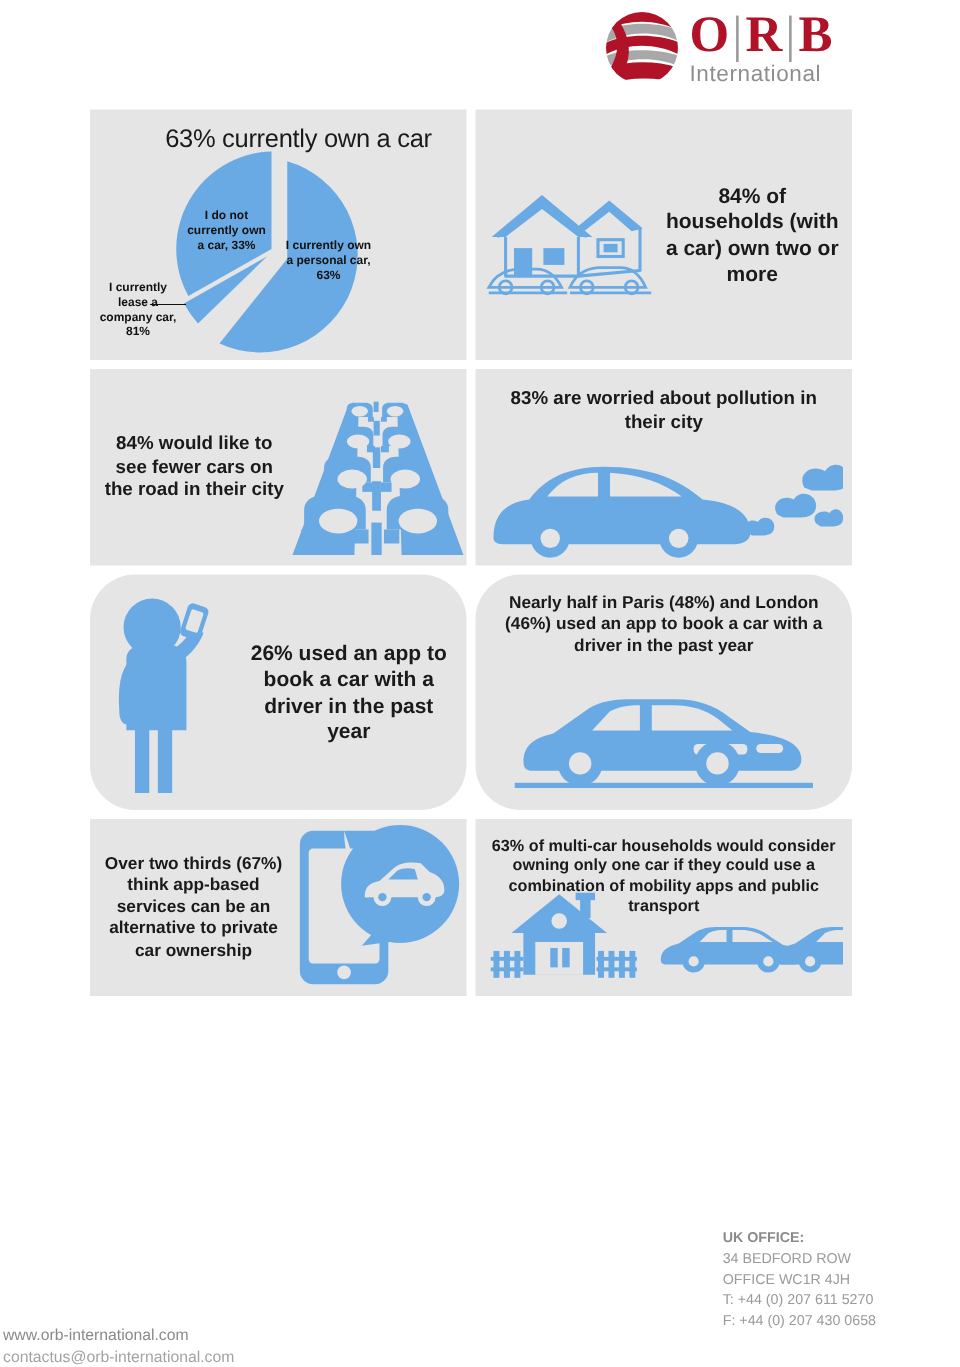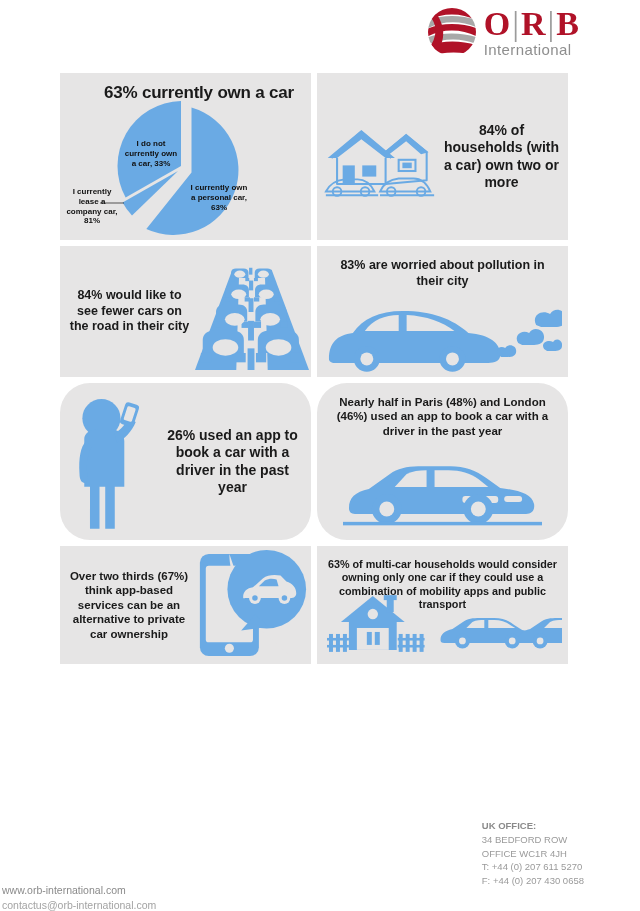--- a/index.html
+++ b/index.html
@@ -1,21 +1,21 @@
 <!DOCTYPE html>
 <html><head>
 <meta charset="utf-8">
 <style>
   html,body{margin:0;padding:0;}
   body{
     width:640px;height:911px;background:#ffffff;overflow:hidden;
     font-family:"Liberation Sans",sans-serif;color:#1a1a1a;position:relative;
   }
   
-  .header{position:absolute;left:12px;top:0;width:612px;height:62px;padding-left:12px;}
+  .header{position:absolute;left:0;top:0;width:612px;height:62px;}
   .logo{position:absolute;right:56px;top:6px;display:flex;align-items:center;gap:6px;}
   .logo-mark{width:52px;height:52px;flex:0 0 auto;}
   .logo-text{display:flex;flex-direction:column;line-height:1;}
   .logo-orb{font-family:"Liberation Serif",serif;font-size:34px;font-weight:700;color:#b01228;letter-spacing:1px;}
   .logo-orb .bar{color:#9b9b9b;font-weight:400;padding:0 1px;}
   .logo-sub{font-size:15px;color:#8e8e8e;letter-spacing:.4px;margin-top:1px;}
 
   
   .grid{position:absolute;left:60px;top:73px;width:508px;}
   .row{display:flex;gap:6px;margin-bottom:6px;}
@@ -25,24 +25,24 @@
   .r1{height:167px;}
   .r2{height:131px;}
   .r3{height:157px;border-radius:30px;}
   .r4{height:118px;}
 
   .panel-inner{position:absolute;inset:0;display:flex;align-items:center;}
   .txt{font-weight:700;text-align:center;line-height:1.25;}
 
   
   .pie-title{position:absolute;left:0;right:0;top:10px;text-align:center;
-    font-size:17px;font-weight:700;letter-spacing:-.2px;margin-left:27px;}
+    font-size:17px;font-weight:400;letter-spacing:-.2px;margin-left:27px;}
   .pie-wrap{position:absolute;left:0;top:26px;width:251px;height:141px;}
   .pie-lbl{position:absolute;font-size:8px;font-weight:700;text-align:center;line-height:1.22;color:#111;}
-  .lbl-own{left:128px;top:60px;width:62px;margin-top:24px;}
+  .lbl-own{left:128px;top:60px;width:62px;}
   .lbl-not{left:62px;top:40px;width:58px;}
   .lbl-lease{left:6px;top:88px;width:52px;}
 
   
   .half-ico{display:flex;align-items:center;justify-content:center;}
   .t-15{font-size:14px;}
   .t-13{font-size:12.5px;}
   .t-12{font-size:11.5px;}
   .t-11{font-size:10.8px;}
 

